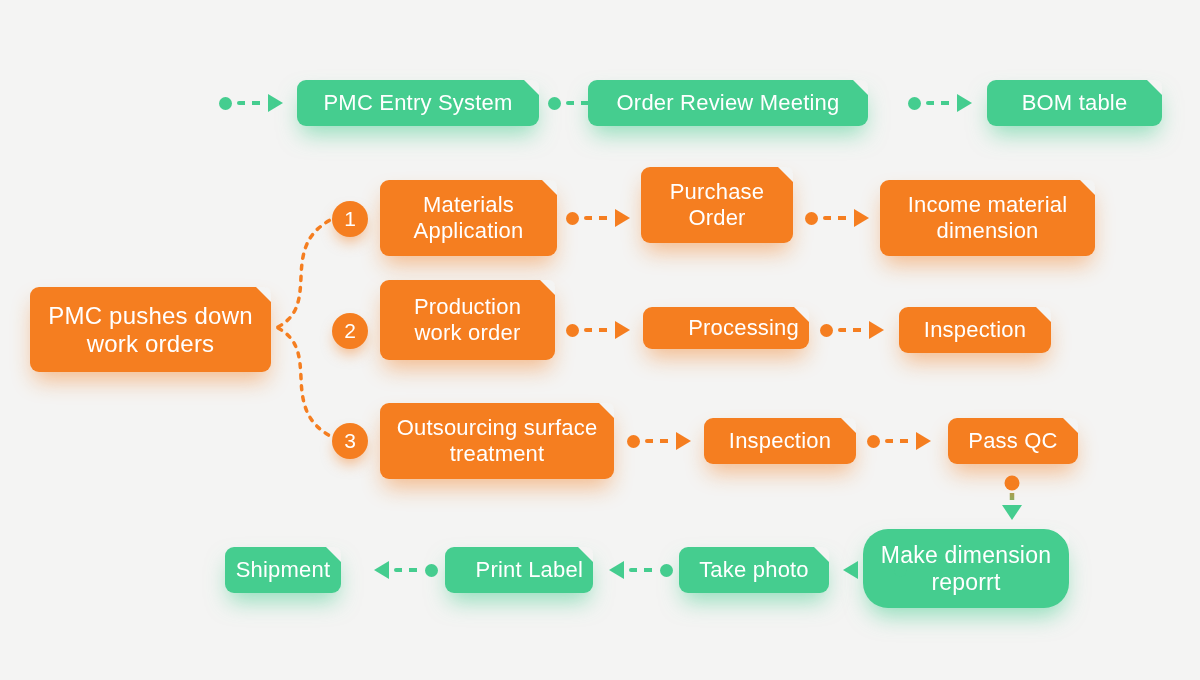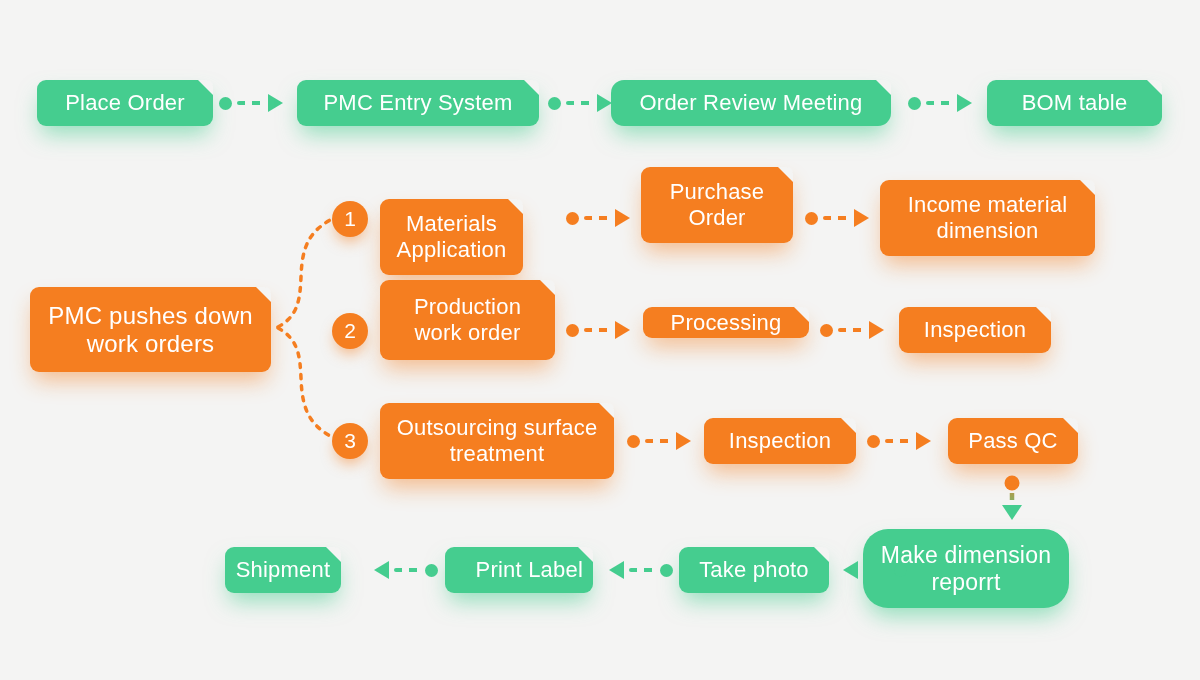--- a/index.html
+++ b/index.html
@@ -78,56 +78,53 @@
         <stop offset="1" stop-color="#45CD8F"></stop>
       </linearGradient>
     </defs>
     <path d="M278 327 C298 316 300 300 301 277 C302 248 308 233 330 220" fill="none" stroke="#F57E20" stroke-width="3.5" stroke-dasharray="4 7" stroke-linecap="round"></path>
     <path d="M278 328 C298 339 300 355 301 378 C302 407 308 423 330 436" fill="none" stroke="#F57E20" stroke-width="3.5" stroke-dasharray="4 7" stroke-linecap="round"></path>
     <circle cx="1012" cy="483" r="7.5" fill="#F57E20"></circle>
     <line x1="1012" y1="493" x2="1012" y2="503" stroke="url(#og)" stroke-width="4.5" stroke-dasharray="7 5"></line>
     <polygon points="1002,505 1022,505 1012,520" fill="#45CD8F"></polygon>
   </svg>
 
-  <div class="box green" style="left:37px; top:80px; width:176px; height:46px;">
-    <span>Place Order</span>
-  </div>
   <div class="arrow green-a" style="left:219px; top:92px;">
     <span class="a-dot"></span>
     <span class="a-dash"></span>
     <span class="a-tri-r"></span>
   </div>
   <div class="box green" style="left:297px; top:80px; width:242px; height:46px;">
     <span>PMC Entry System</span>
   </div>
   <div class="arrow green-a" style="left:548px; top:92px;">
     <span class="a-dot"></span>
     <span class="a-dash"></span>
     <span class="a-tri-r"></span>
   </div>
-  <div class="box green" style="left:611px; top:80px; width:280px; height:46px;border-radius:13px;">
+  <div class="box green" style="left:588px; top:80px; width:280px; height:46px;">
     <span>Order Review Meeting</span>
   </div>
   <div class="arrow green-a" style="left:908px; top:92px;">
     <span class="a-dot"></span>
     <span class="a-dash"></span>
     <span class="a-tri-r"></span>
   </div>
   <div class="box green" style="left:987px; top:80px; width:175px; height:46px;">
     <span>BOM table</span>
   </div>
 
   <div class="box orange fs24" style="left:30px; top:287px; width:241px; height:85px;">
     <span>PMC pushes down work orders</span>
   </div>
 
   <div class="badge" style="left:332px; top:201px;">
     <span>1</span>
   </div>
-  <div class="box orange" style="left:380px; top:180px; width:143px; height:76px;margin-top:19px;">
+  <div class="box orange" style="left:380px; top:180px; width:177px; height:76px;">
     <span>Materials Application</span>
   </div>
   <div class="arrow orange-a" style="left:566px; top:207px;">
     <span class="a-dot"></span>
     <span class="a-dash"></span>
     <span class="a-tri-r"></span>
   </div>
   <div class="box orange" style="left:641px; top:167px; width:152px; height:76px;">
     <span>Purchase Order</span>
   </div>
@@ -144,21 +141,21 @@
     <span>2</span>
   </div>
   <div class="box orange" style="left:380px; top:280px; width:175px; height:80px;">
     <span>Production work order</span>
   </div>
   <div class="arrow orange-a" style="left:566px; top:319px;">
     <span class="a-dot"></span>
     <span class="a-dash"></span>
     <span class="a-tri-r"></span>
   </div>
-  <div class="box orange" style="left:643px; top:307px; width:166px; height:31px;">
+  <div class="box orange" style="left:643px; top:307px; width:166px; height:42px;justify-content:flex-end;">
     <span>Processing</span>
   </div>
   <div class="arrow orange-a" style="left:820px; top:319px;">
     <span class="a-dot"></span>
     <span class="a-dash"></span>
     <span class="a-tri-r"></span>
   </div>
   <div class="box orange" style="left:899px; top:307px; width:152px; height:46px;">
     <span>Inspection</span>
   </div>

